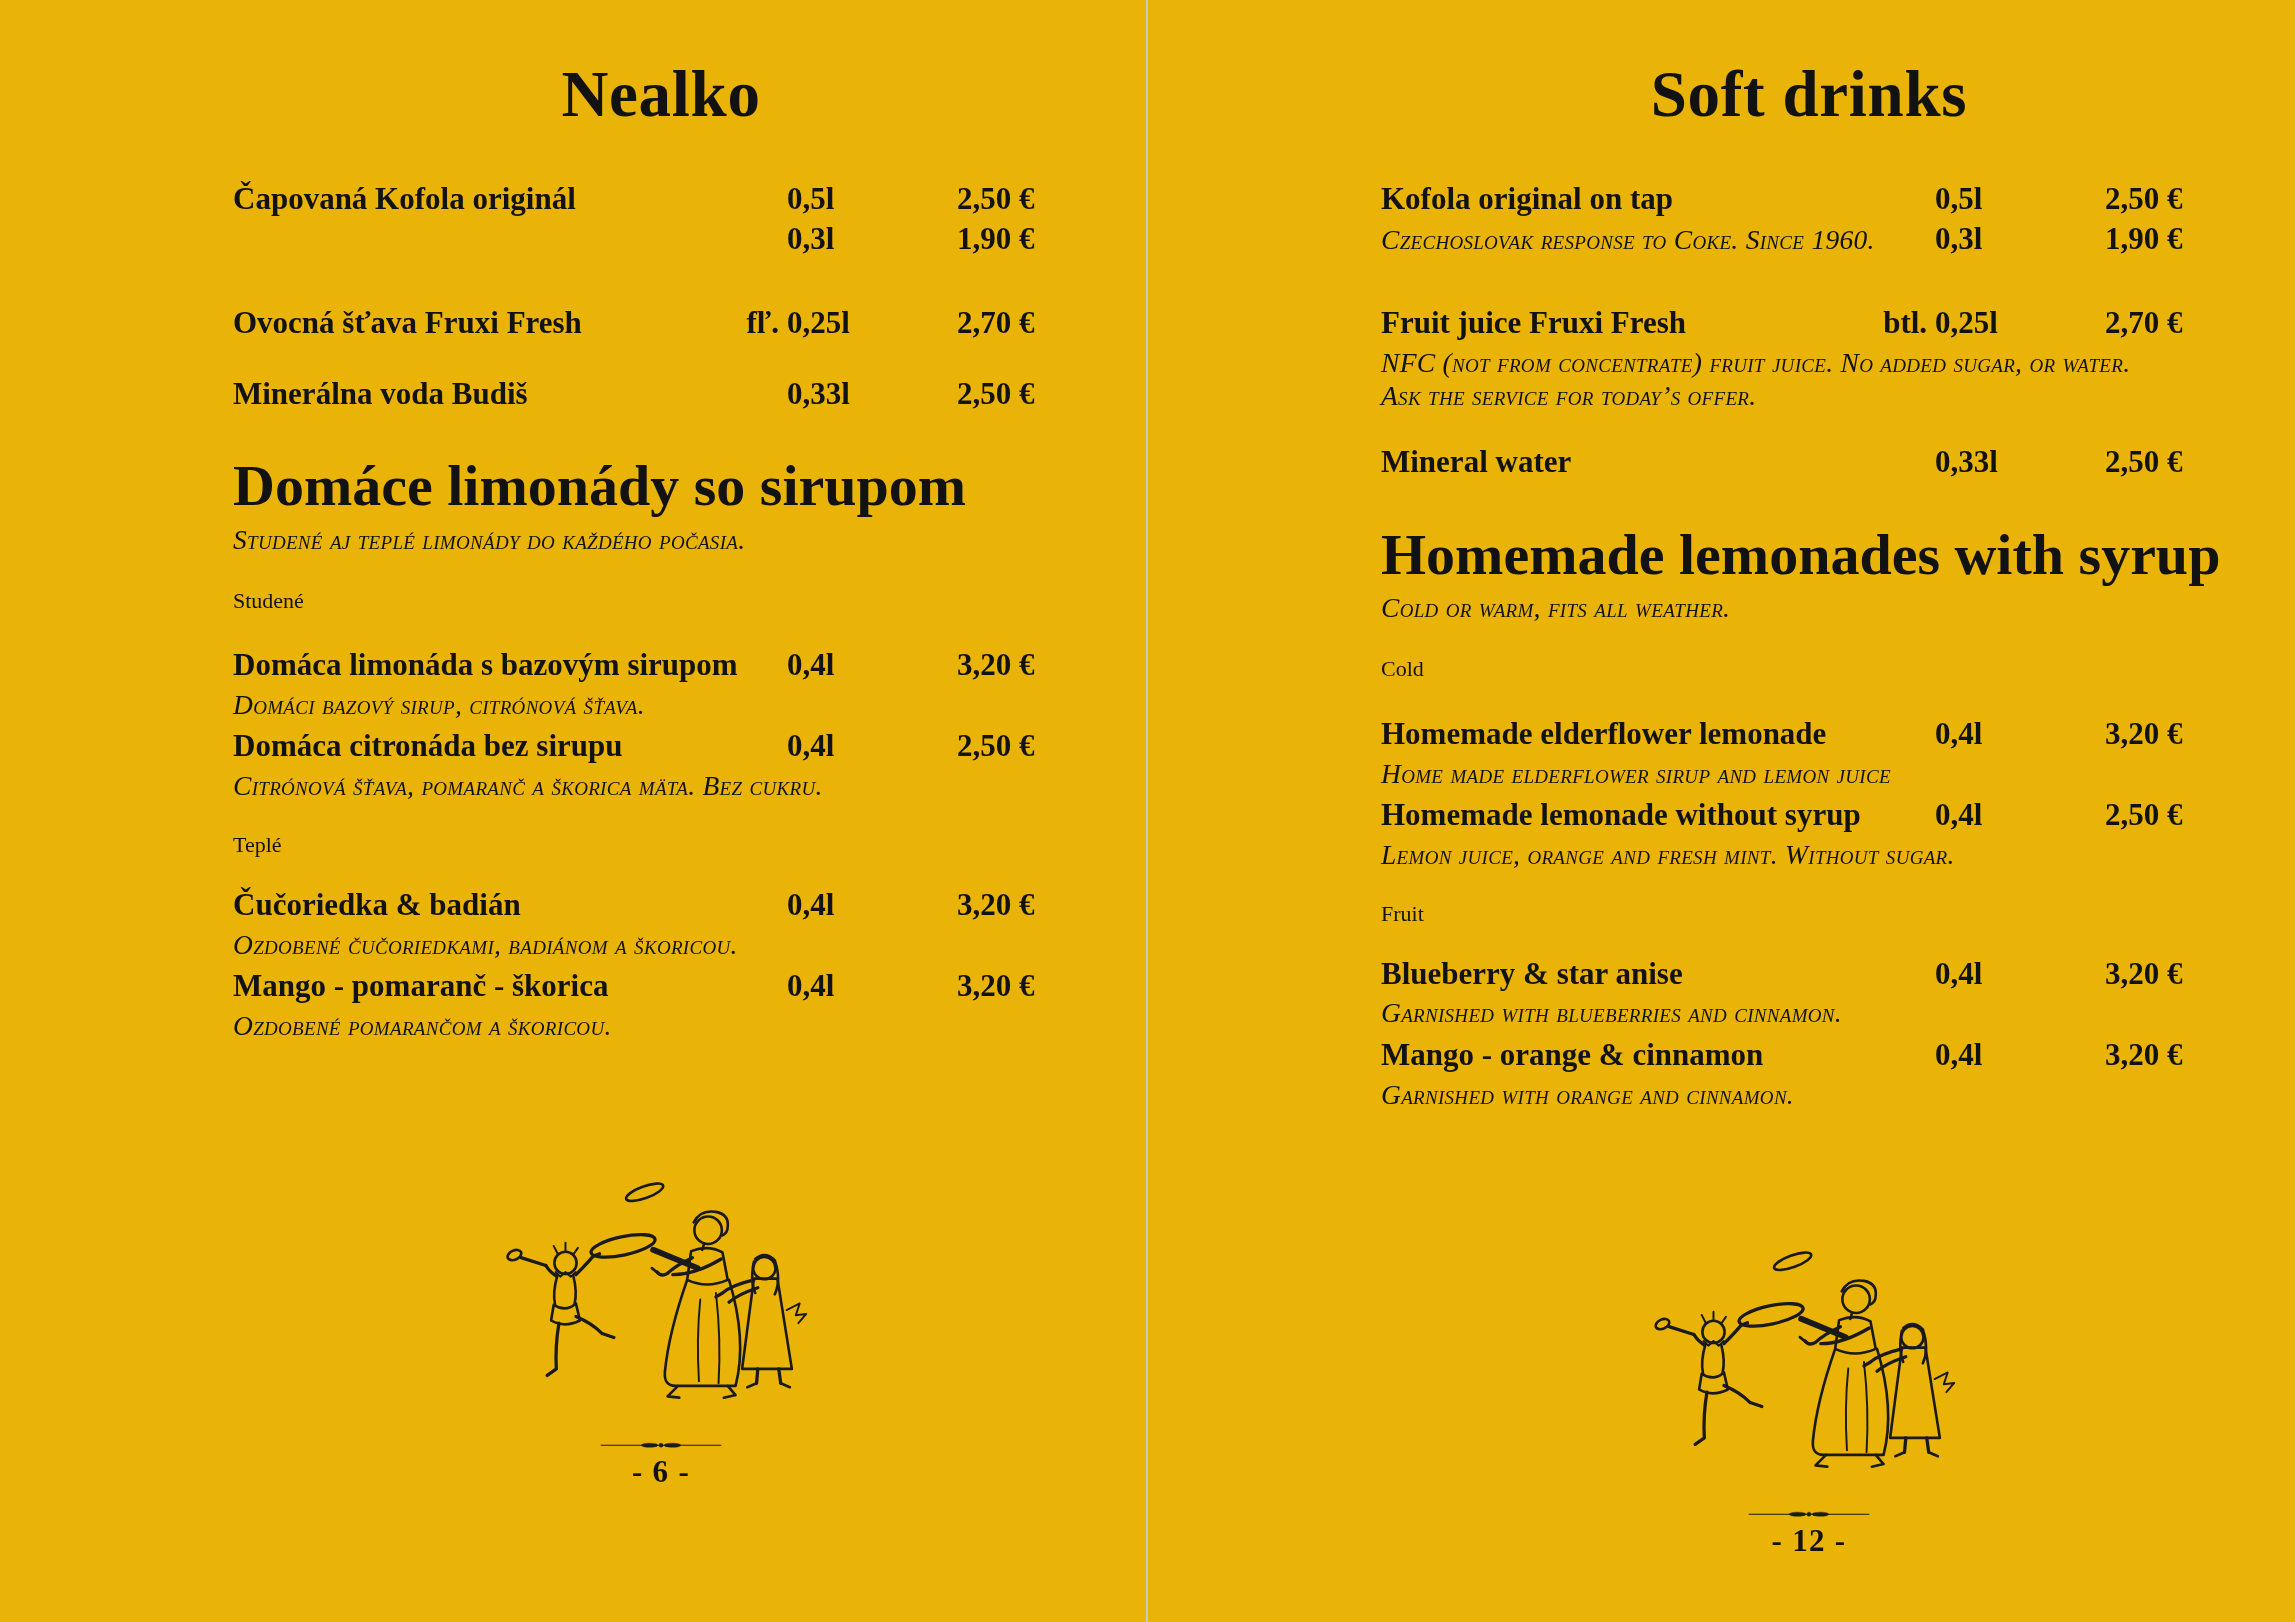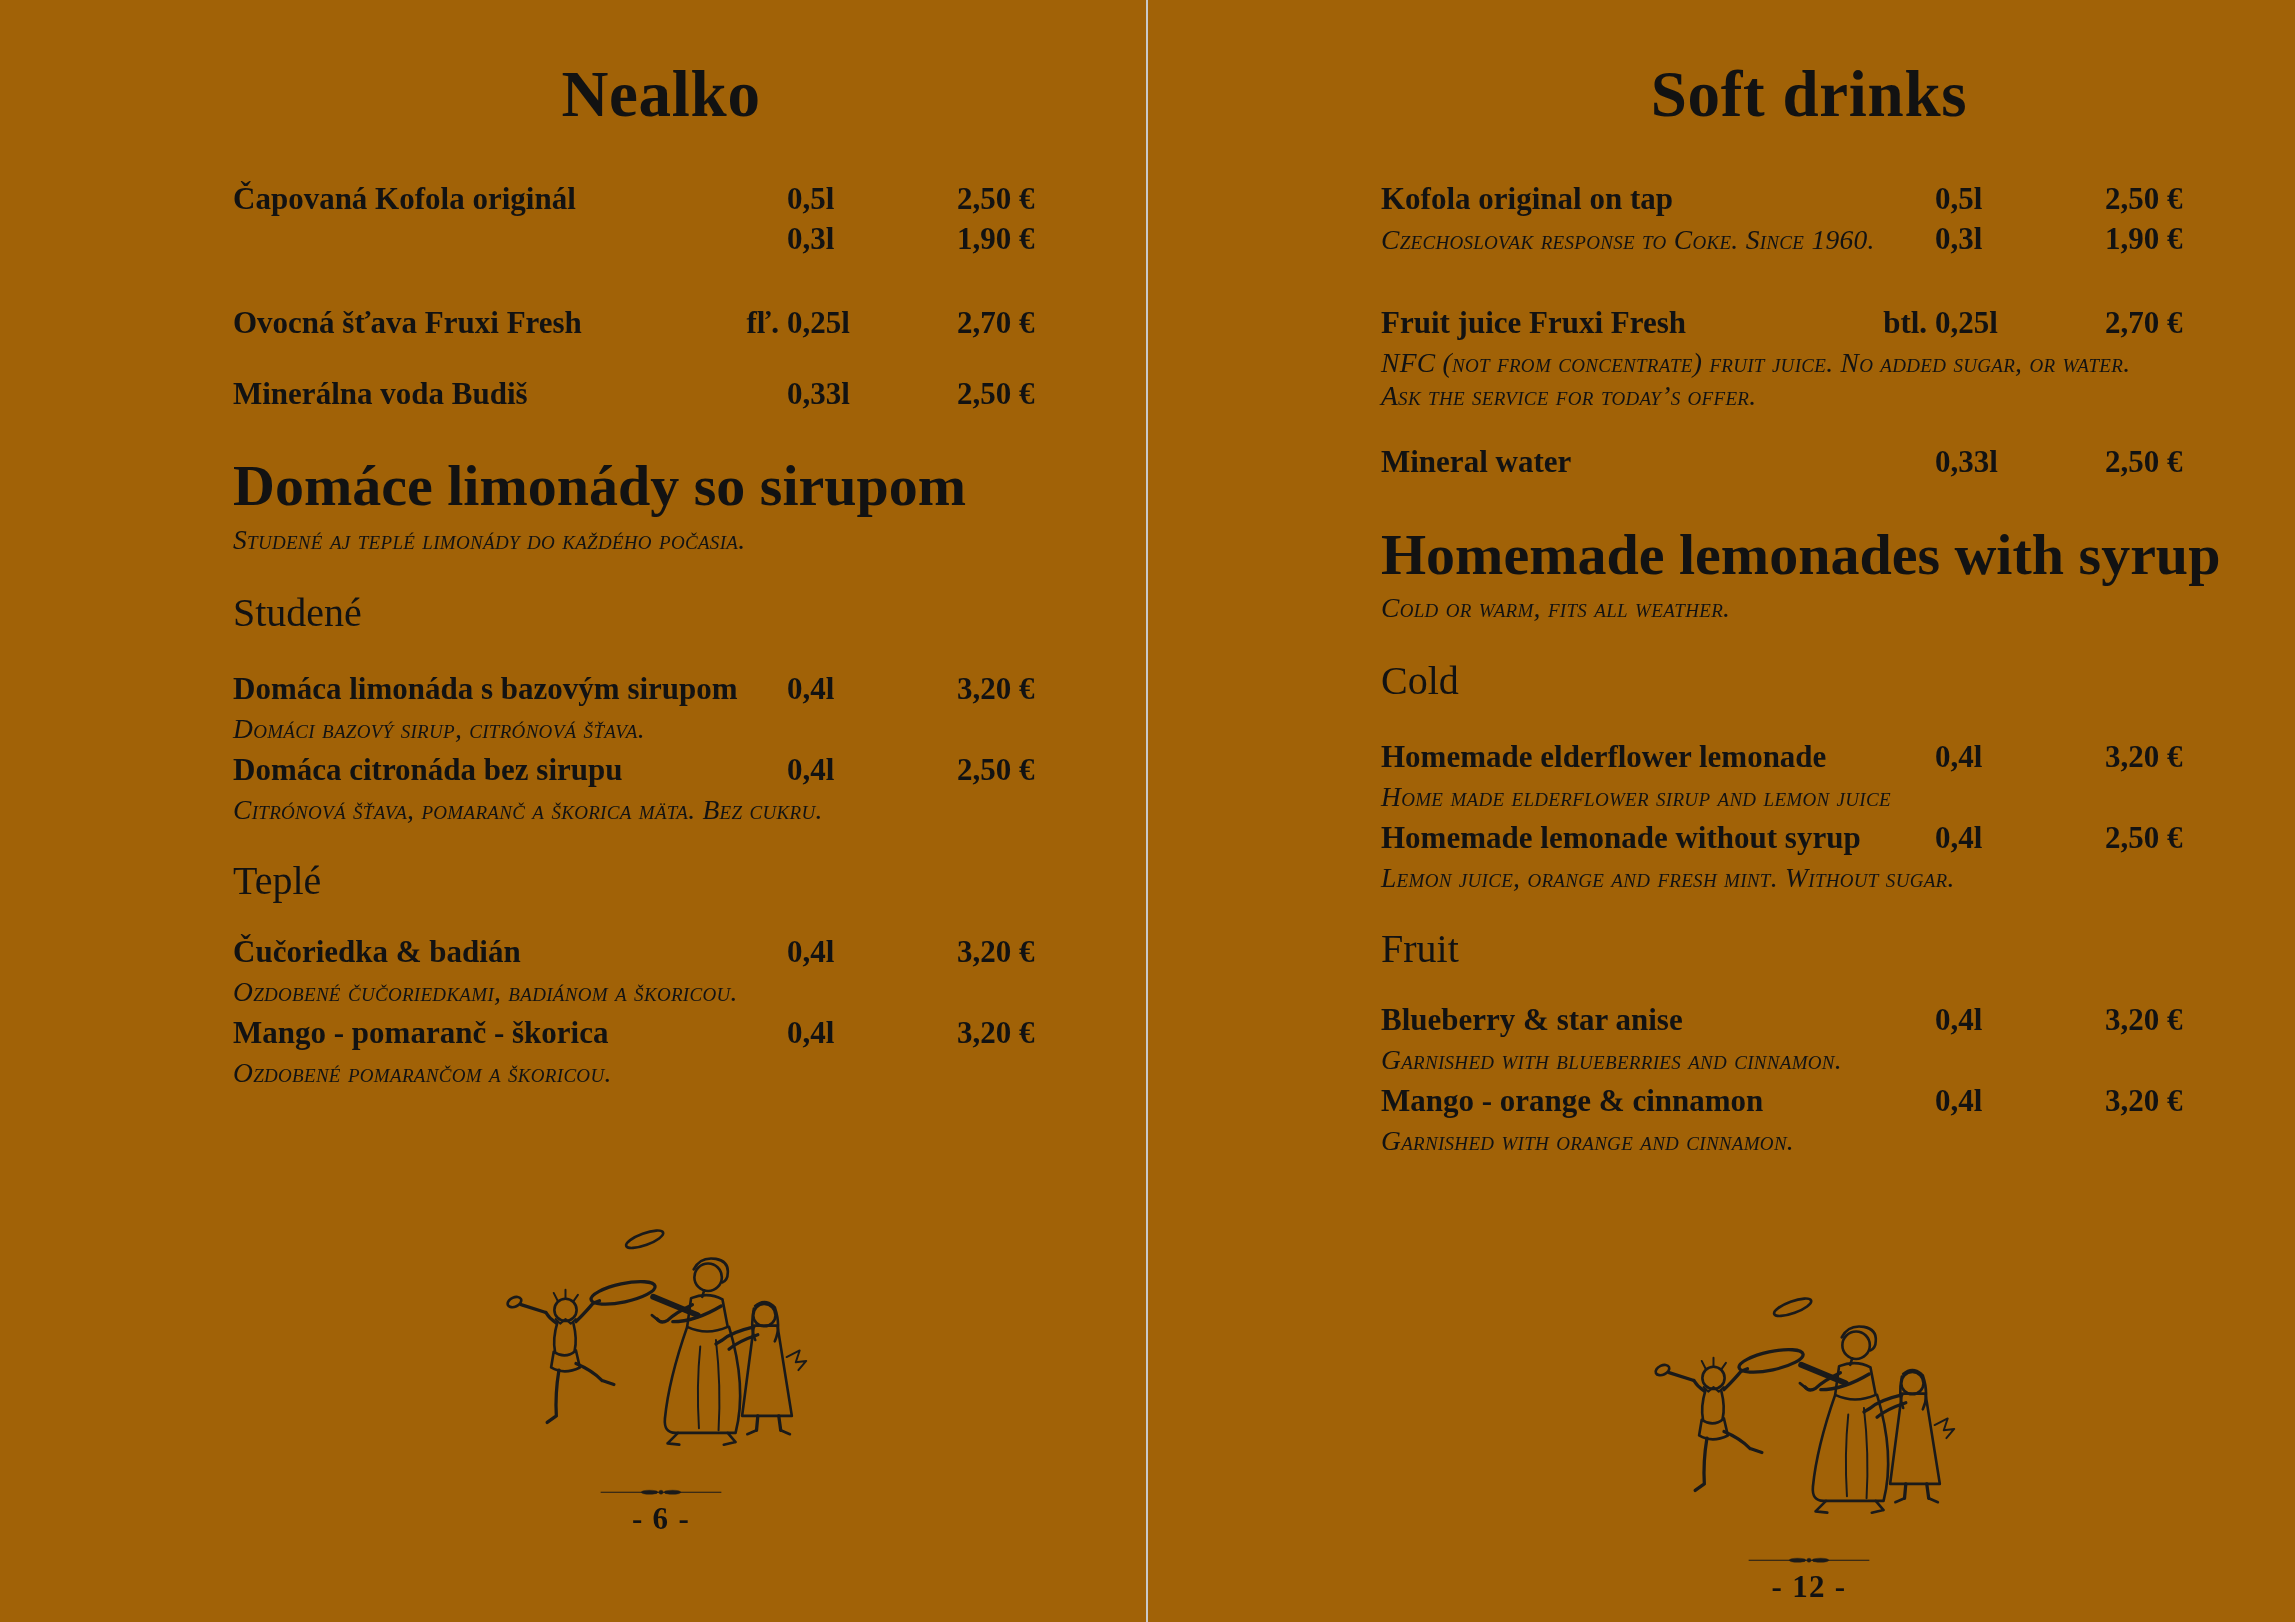--- a/index.html
+++ b/index.html
@@ -2,21 +2,21 @@
 <html style="font-size:10.5px"><head>
 <meta charset="utf-8">
 <style>
   * { margin:0; padding:0; box-sizing:border-box; }
   html,body { background:#ffffff; }
   body {
     width:2295px; height:1623px;
     font-family:"Liberation Serif","DejaVu Serif",serif;
     color:#121212;
   }
-  .sheet { position:relative; width:2295px; height:1623px; background:#a16207; overflow:hidden;padding-left:35px; }
+  .sheet { position:relative; width:2295px; height:1623px; background:#eab308; overflow:hidden;padding-left:35px; }
   .center-rule { position:absolute; left:1146px; top:0; height:1623px; width:2px; background:#c9c9c9; }
 
   .page { position:absolute; top:0; width:1148px; height:1623px; }
   .page-left  { left:0; }
   .page-right { left:1148px; }
   .content { padding:58px 59px 0 233px; }
 
   .menu-title {
     font-size:65px; font-weight:bold; text-align:center;
     line-height:1.12; letter-spacing:0.7px;
@@ -33,21 +33,21 @@
     font-size:27.5px; font-style:italic; font-variant:small-caps;
     line-height:1.2; max-width:792px; letter-spacing:0.3px; margin-top:2.6px;
   }
   .desc-inline { margin-top:0; }
 
   .section-heading { font-size:58px; font-weight:bold; line-height:1.08; }
   .section-subtitle {
     font-size:27.5px; font-style:italic; font-variant:small-caps;
     line-height:1.2; letter-spacing:0.3px; margin-top:5.2px;
   }
-  .group-label { font-size:40px; line-height:1.3; }
+  .group-label { font-size:22px; line-height:1.3; }
 
   .mt-kofola   { margin-top:48px; }
   .mt-fruxi    { margin-top:44px; }
   .mt-mineral  { margin-top:30px; }
   .mt-heading  { margin-top:41px; }
   .mt-group1   { margin-top:31px; }
   .mt-item1    { margin-top:30px; }
   .mt-item2    { margin-top:5.2px; }
   .mt-group2   { margin-top:29px; }
   .mt-item3    { margin-top:25px; }

